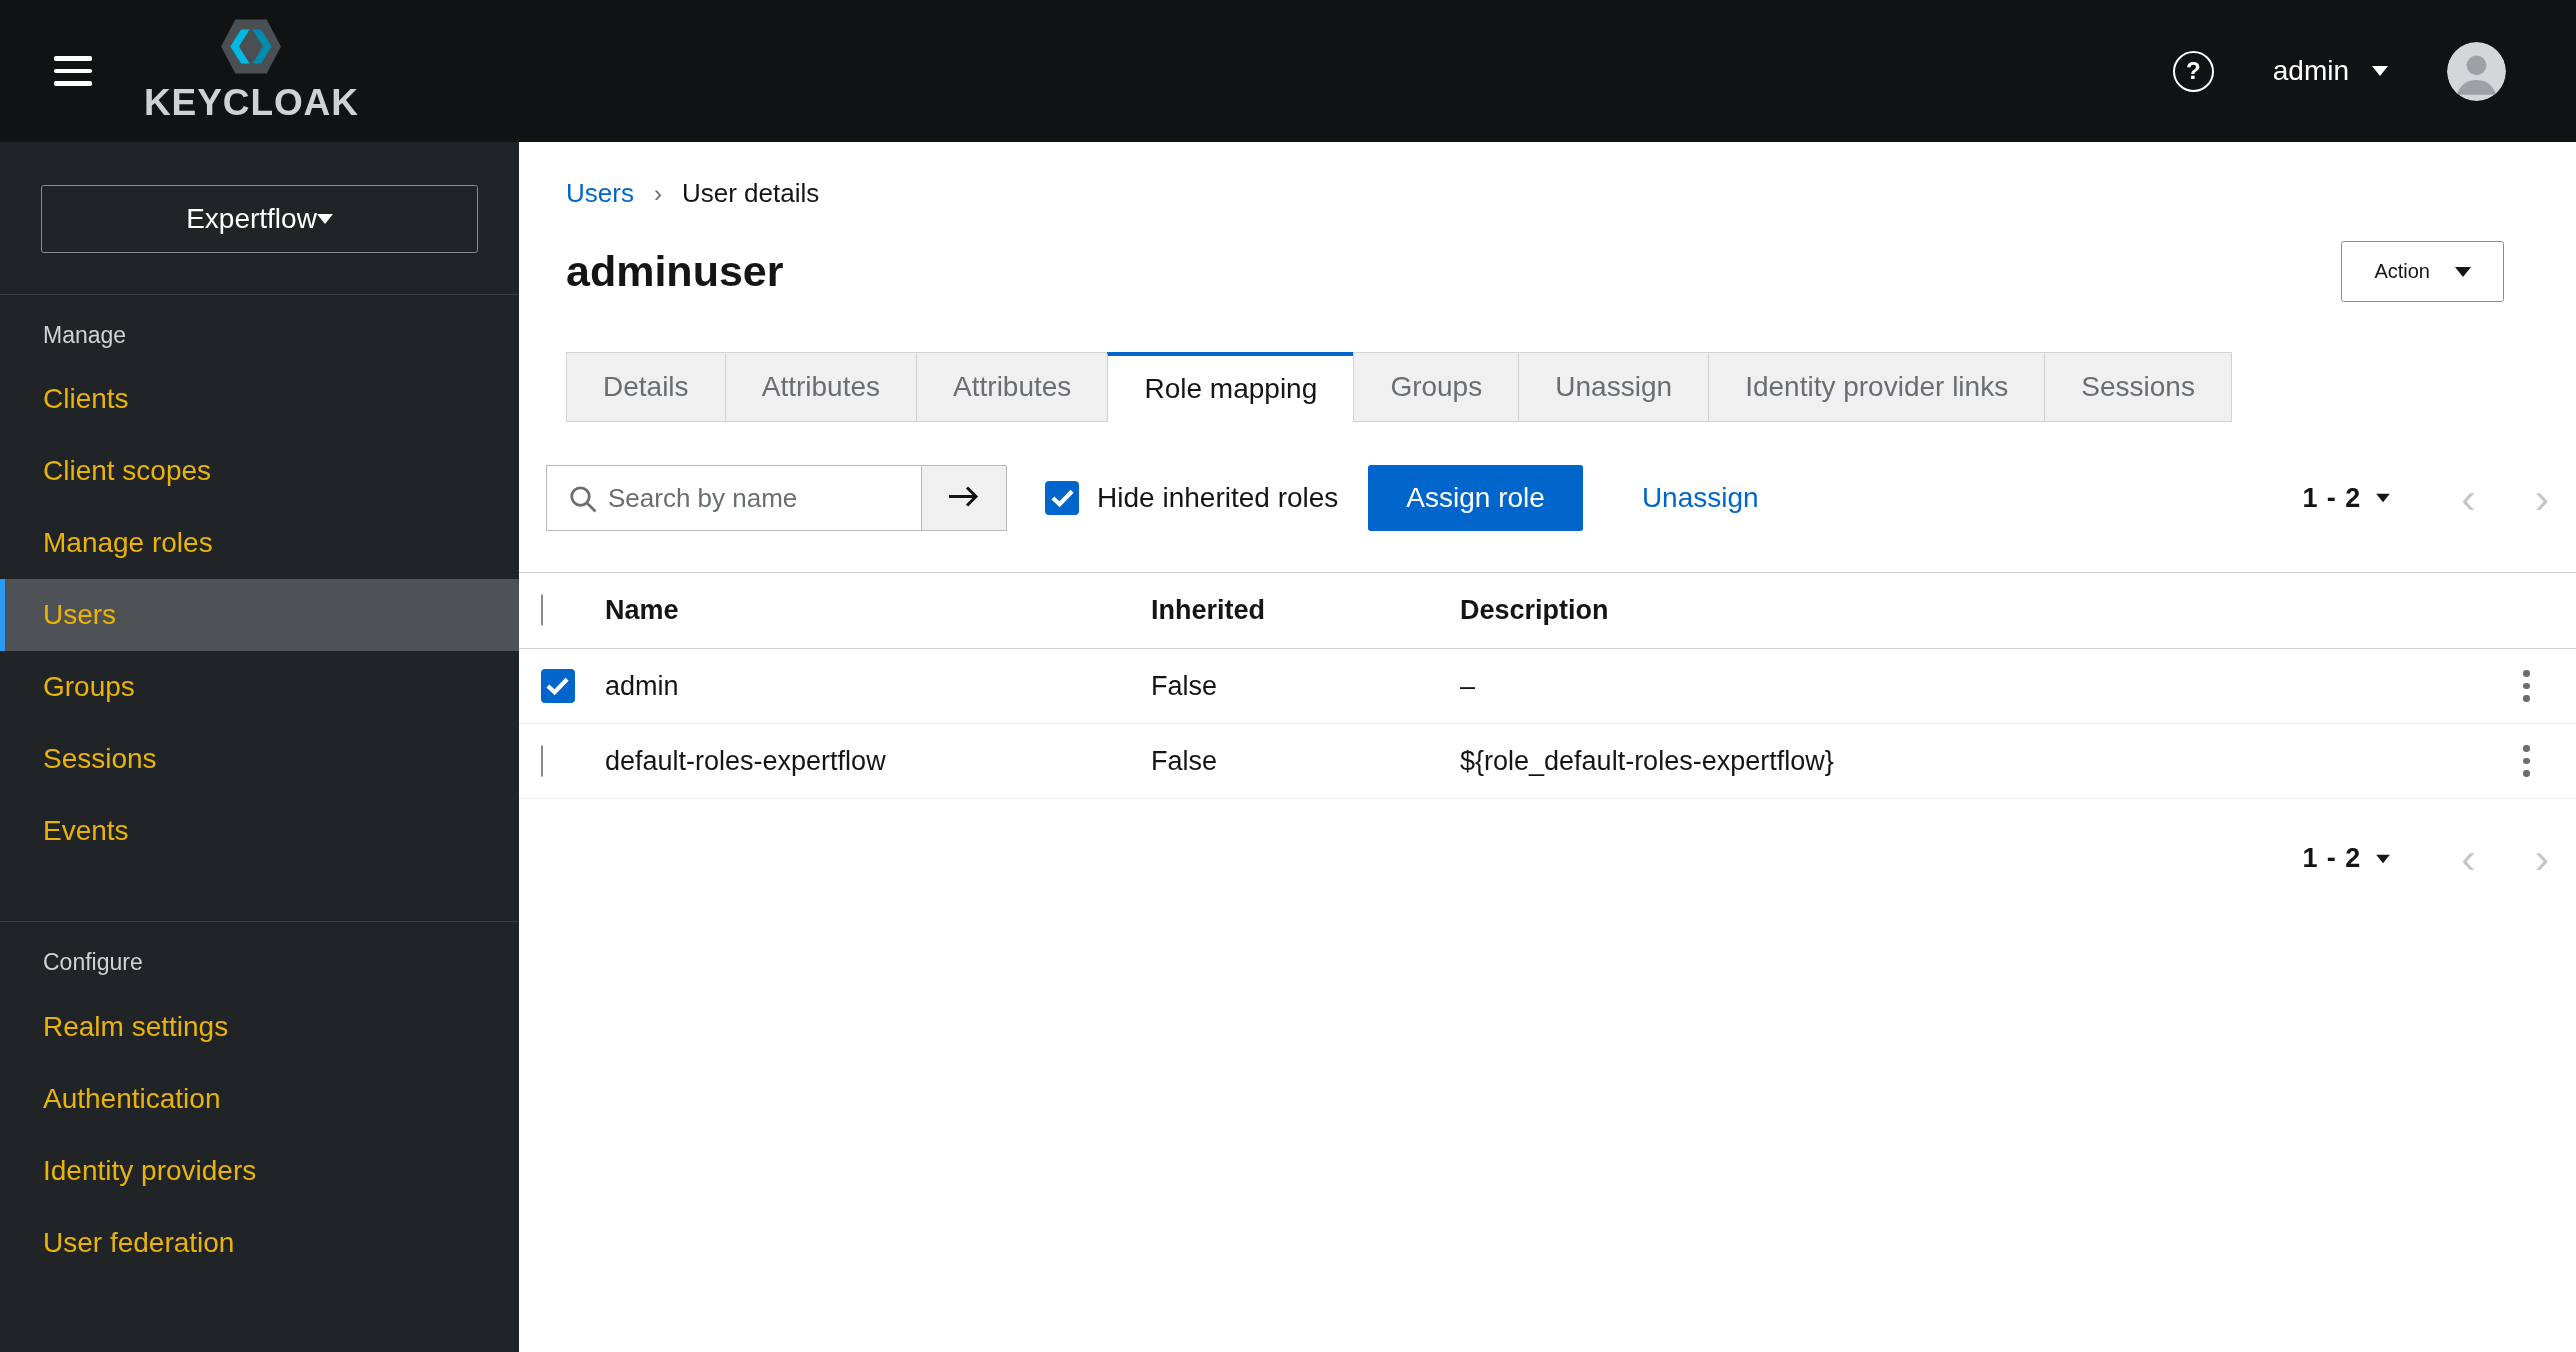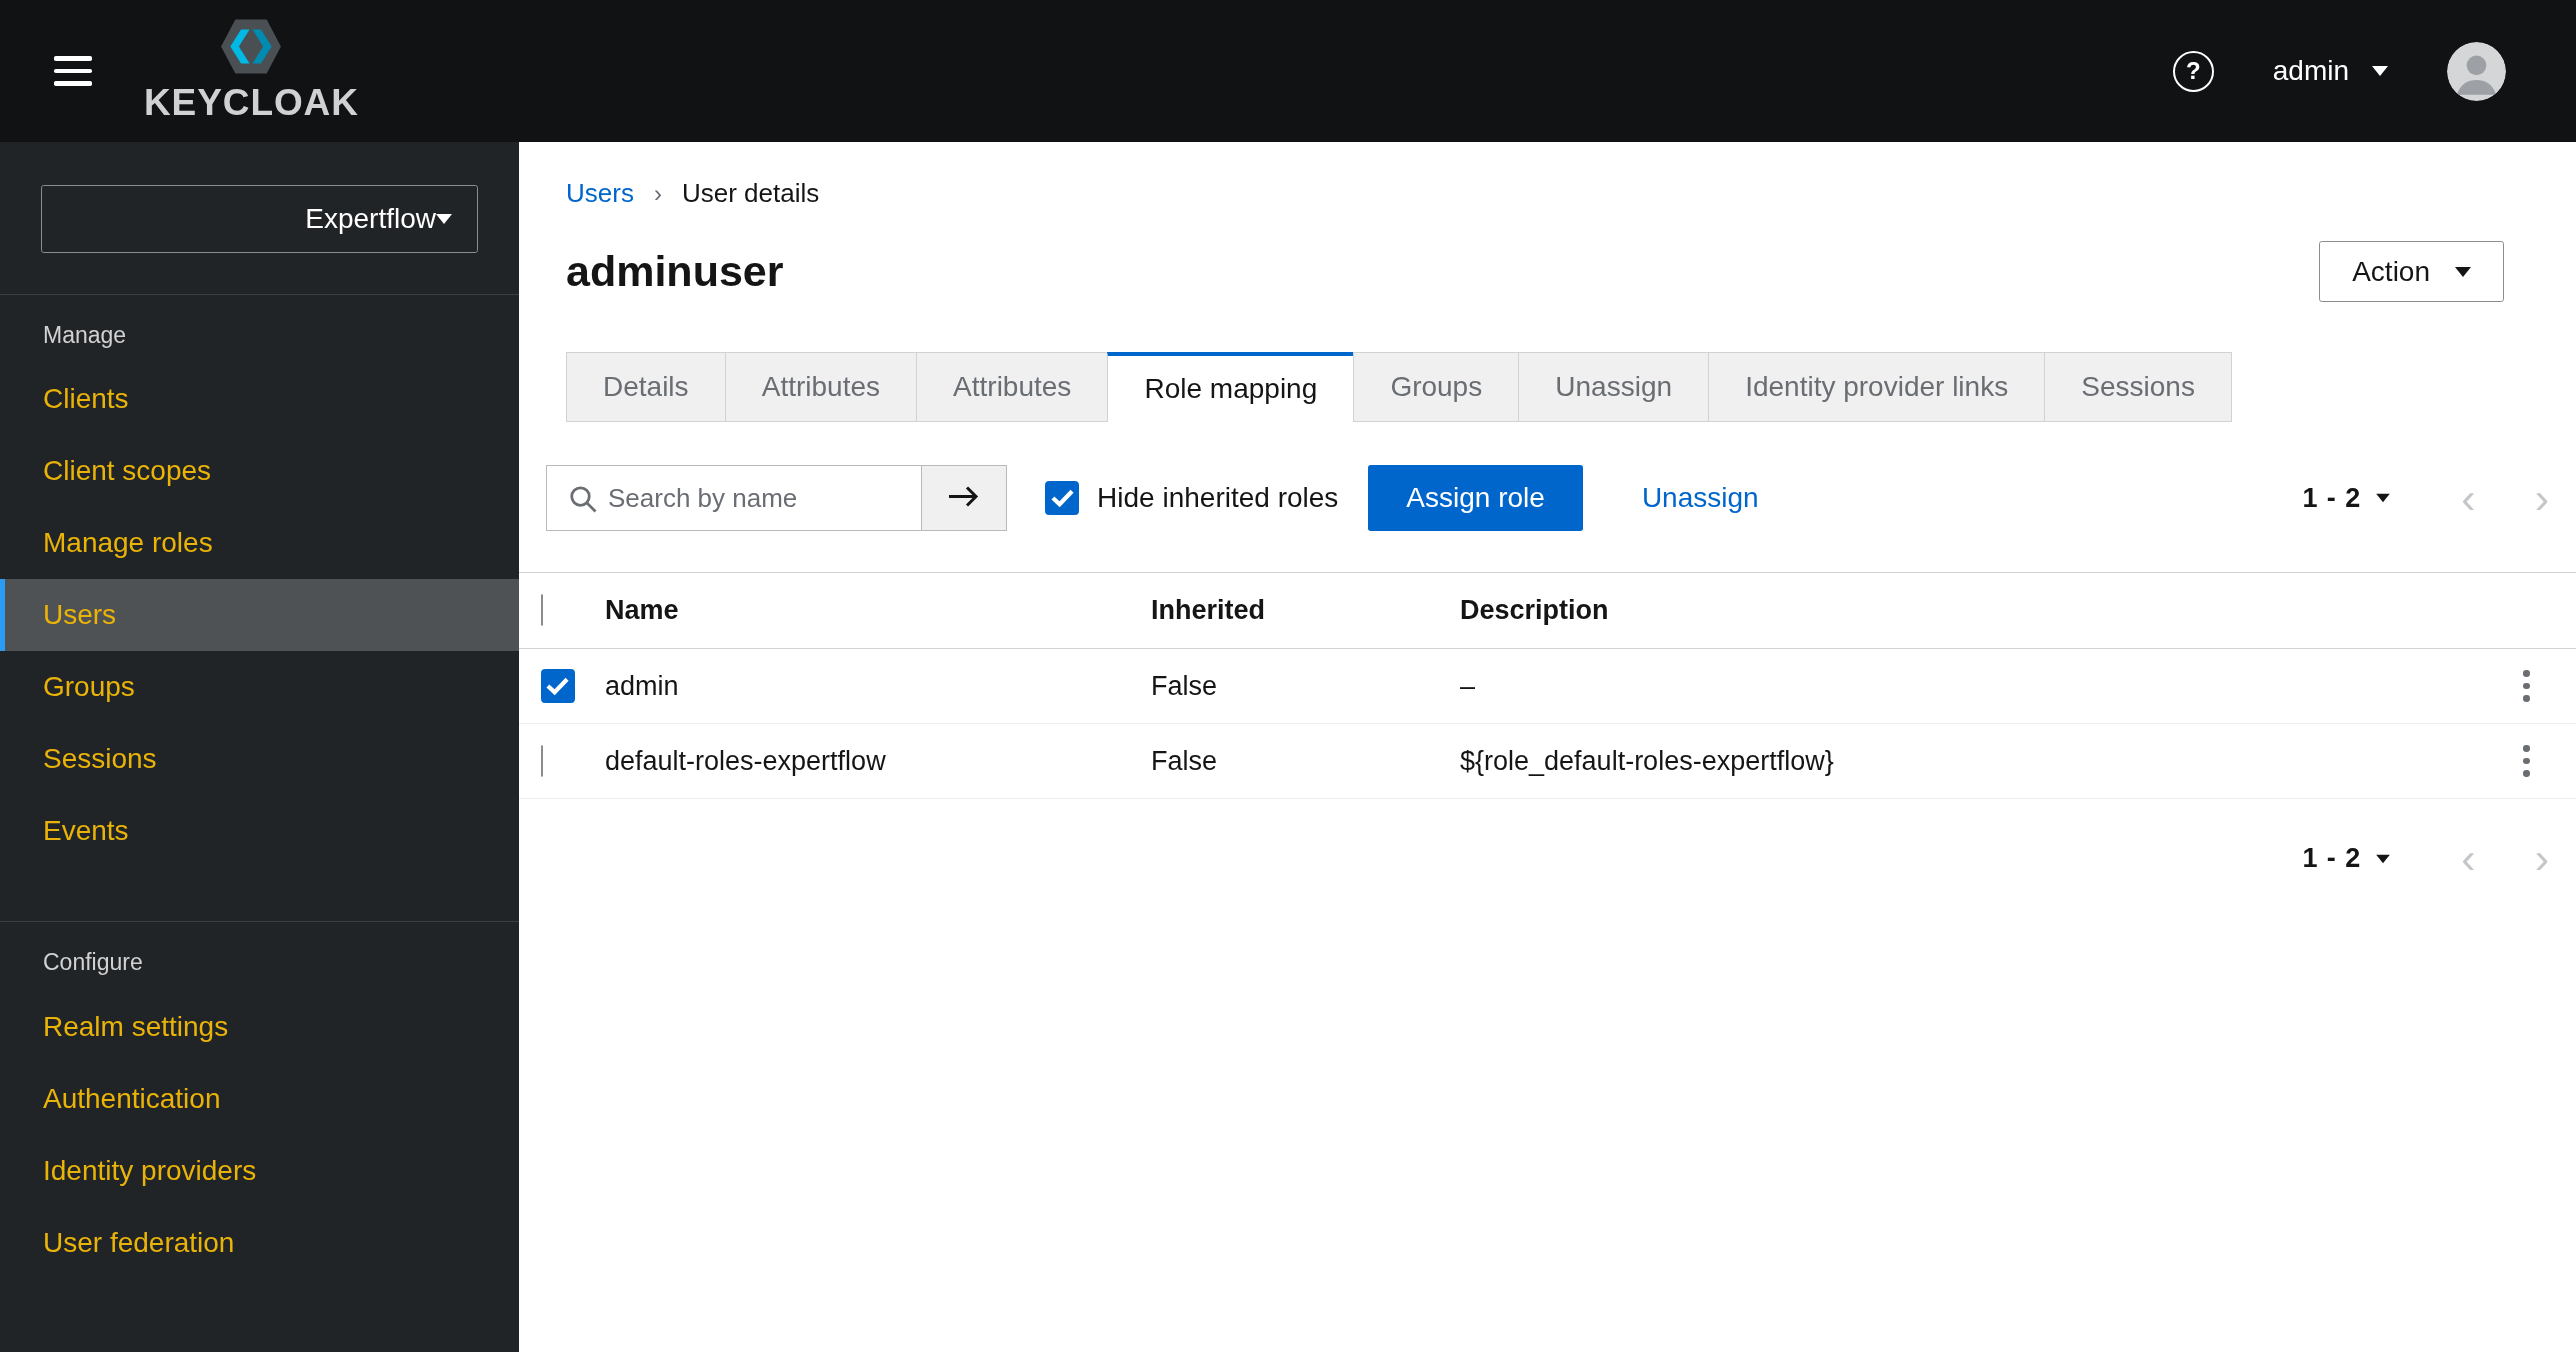--- a/index.html
+++ b/index.html
@@ -28,21 +28,21 @@
   .caret { width:0; height:0; border-left:8px solid transparent; border-right:8px solid transparent; border-top:10px solid currentColor; display:inline-block; }
   .avatar { width:59px; height:59px; border-radius:50%; overflow:hidden; cursor:pointer; }
 
   
   .layout { display:flex; height:1211px; }
 
   
   .sidebar { width:519px; background:#212427; flex-shrink:0; }
   .realm-select {
     margin:43px 41px 0 41px; height:68px; border:0.9px solid #8a8d90; border-radius:2.7px;
-    display:flex; align-items:center; justify-content:flex-end; padding:0 25px;
+    display:flex; align-items:center; justify-content:center; padding:0 25px;
     color:#fff; font-size:28px; cursor:pointer;
   }
   .side-divider { border-top:0.9px solid #3c3f42; margin-top:41px; }
   .side-divider.cfg { margin-top:54px; }
   .section-label { padding:27px 0 14.3px 43px; font-size:23px; color:#d2d2d2; }
   .nav-list { list-style:none; }
   .nav-item {
     height:72px; display:flex; align-items:center; padding-left:43px;
     color:#eab308; font-size:28px; cursor:pointer;
   }
@@ -50,21 +50,21 @@
 
   
   .main { flex:1; padding-top:36px; overflow:hidden; }
   .breadcrumb { padding-left:47px; display:flex; align-items:center; gap:20px; font-size:26px; }
   .breadcrumb-link { color:#0066cc; cursor:pointer; }
   .breadcrumb-sep { color:#6a6e73; font-size:24px; }
   .page-head { display:flex; align-items:center; justify-content:space-between; padding:32px 72px 0 47px; }
   .page-title { font-size:43px; font-weight:700; }
   .action-btn {
     height:61px; border:0.9px solid #8a8d90; border-radius:2.7px; background:#fff;
-    display:flex; align-items:center; gap:25px; padding:0 32px; font-size:28px; color:#151515; cursor:pointer;
+    display:flex; align-items:center; gap:25px; padding:0 32px; font-size:20px; color:#151515; cursor:pointer;
   }
 
   
   .tabs { display:flex; margin:50px 0 0 47px; }
   .tab {
     height:70px; display:flex; align-items:center; padding:0 36px;
     background:#f0f0f0; border:0.9px solid #d2d2d2; margin-left:-0.9px;
     font-size:28px; color:#6a6e73; cursor:pointer; white-space:nowrap;
   }
   .tab:first-child { margin-left:0; }

